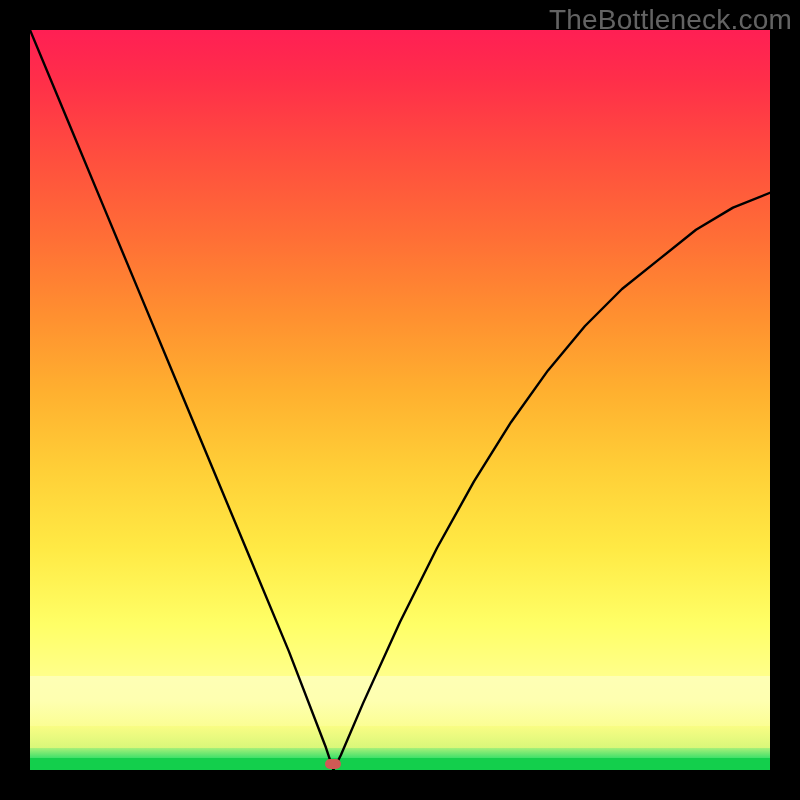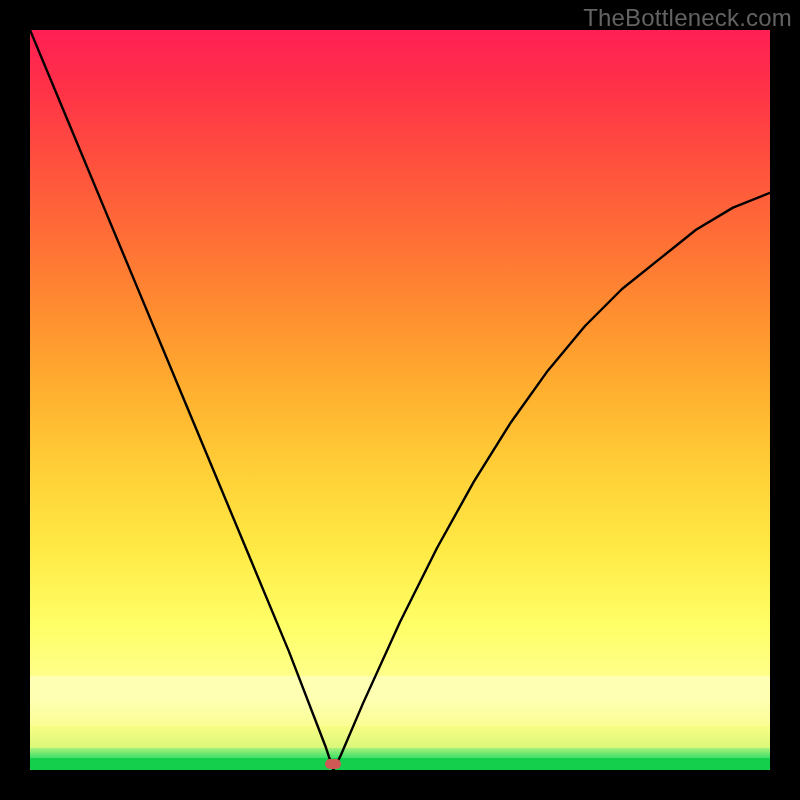--- a/index.html
+++ b/index.html
@@ -15,21 +15,21 @@
     position: relative;
     width: 800px;
     height: 800px;
     background: #000;
   }
   .watermark {
     position: absolute;
     top: 4px;
     right: 8px;
     color: #636363;
-    font-size: 24px;
+    font-size: 28px;
     font-weight: 500;
     letter-spacing: 0.2px;
     z-index: 5;
   }
   .plot-area {
     position: absolute;
     left: 30px;
     top: 30px;
     width: 740px;
     height: 740px;

